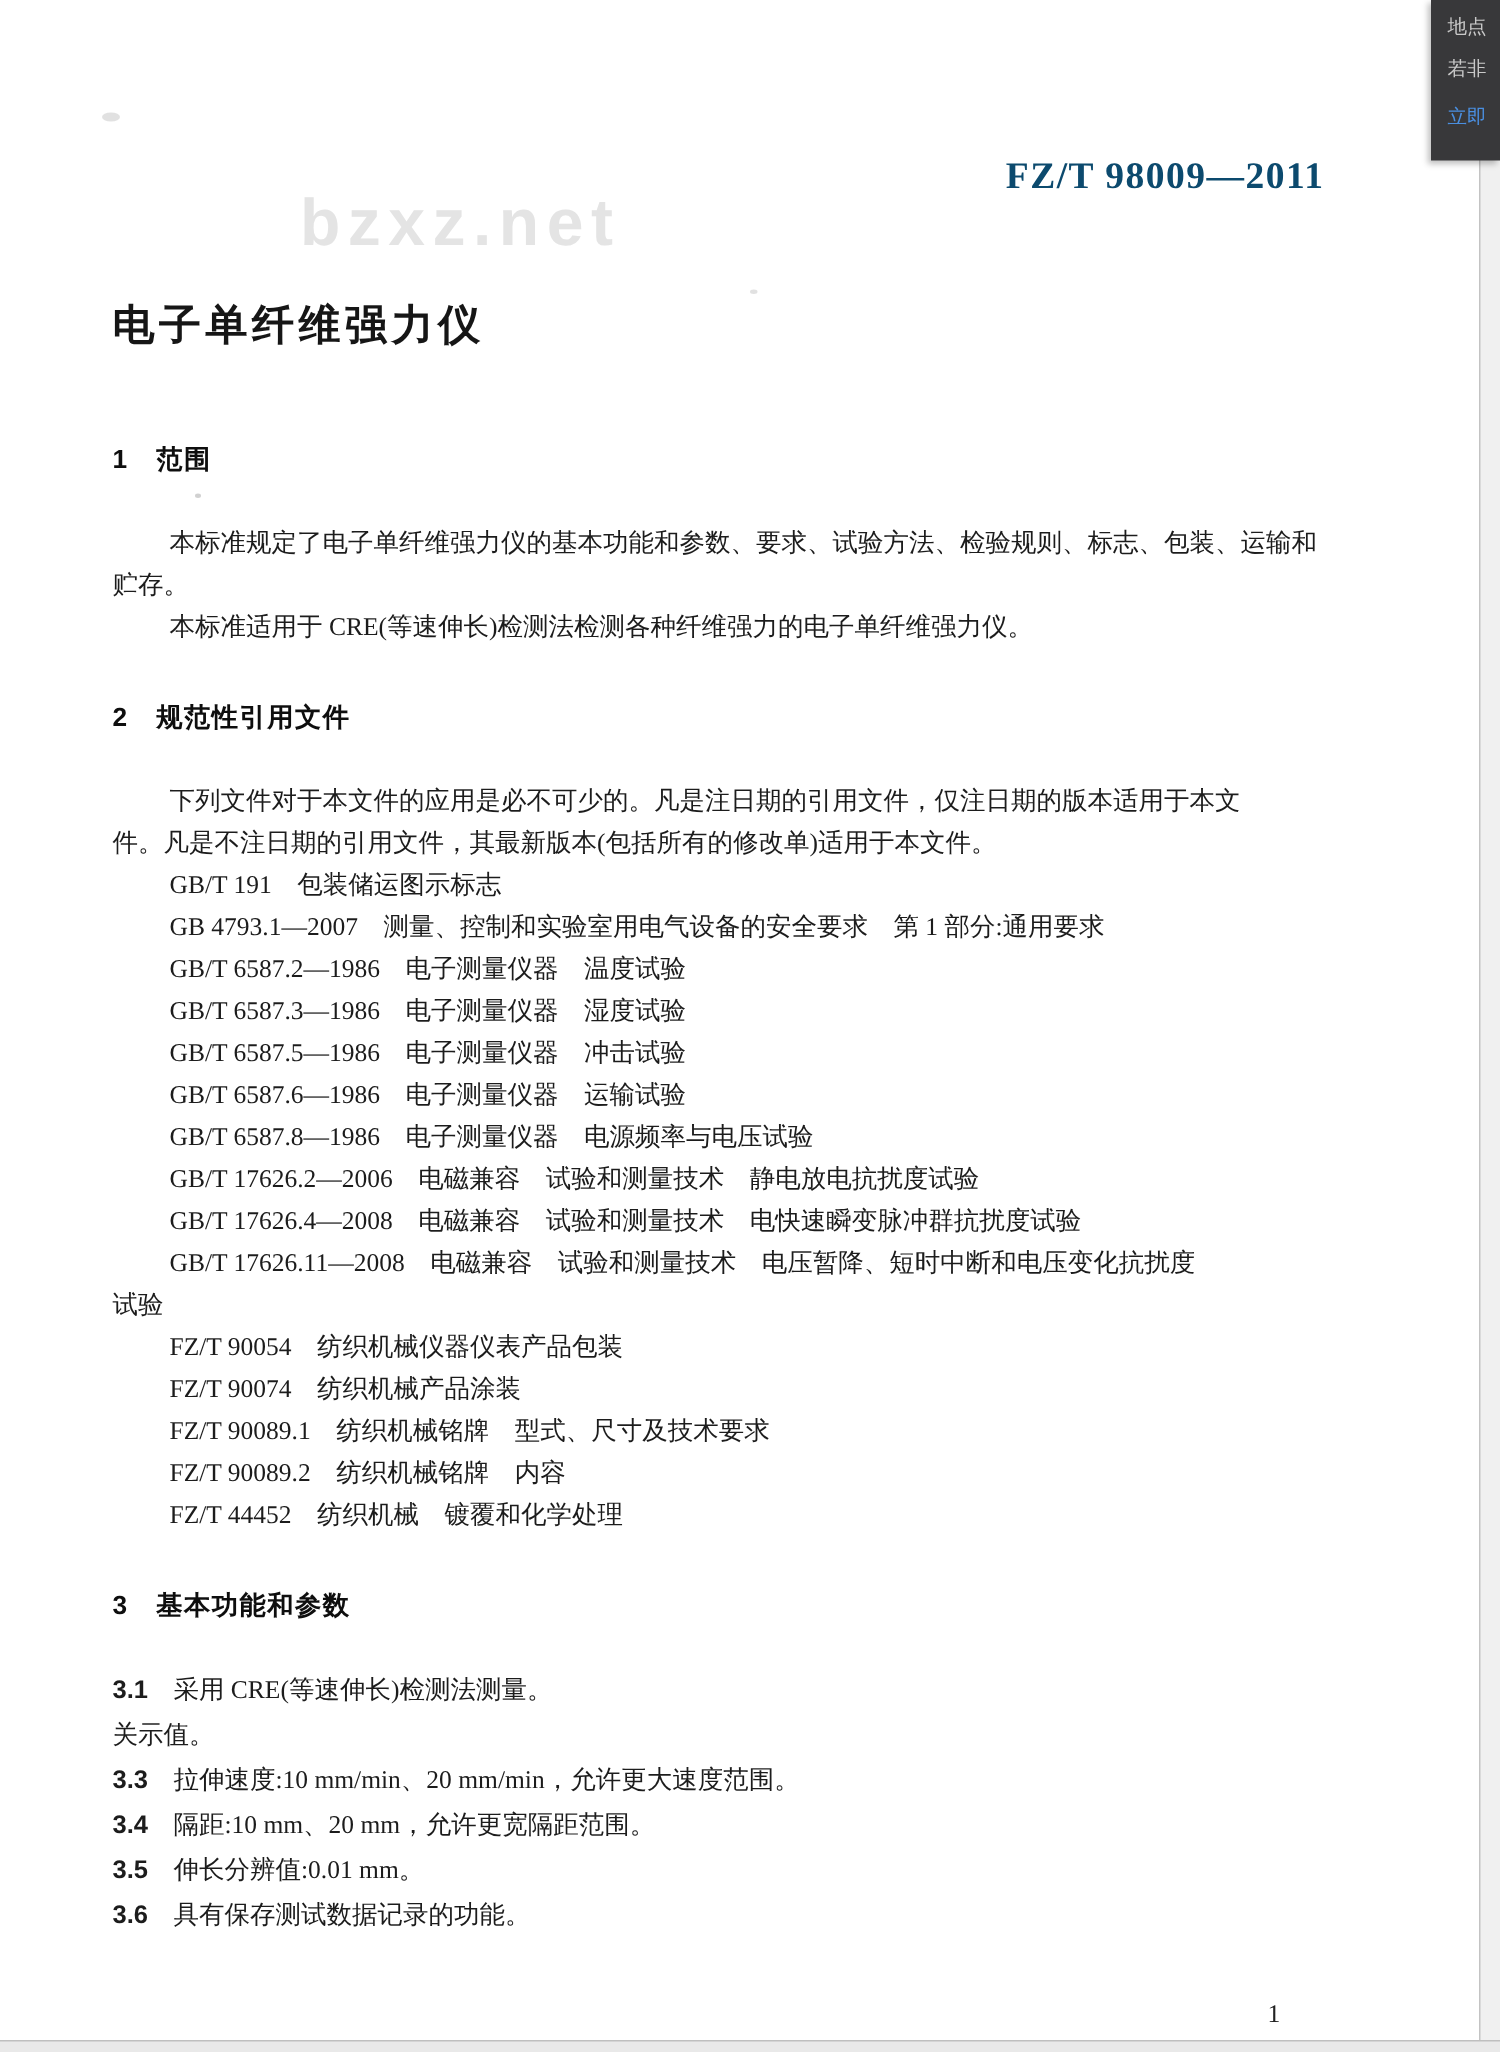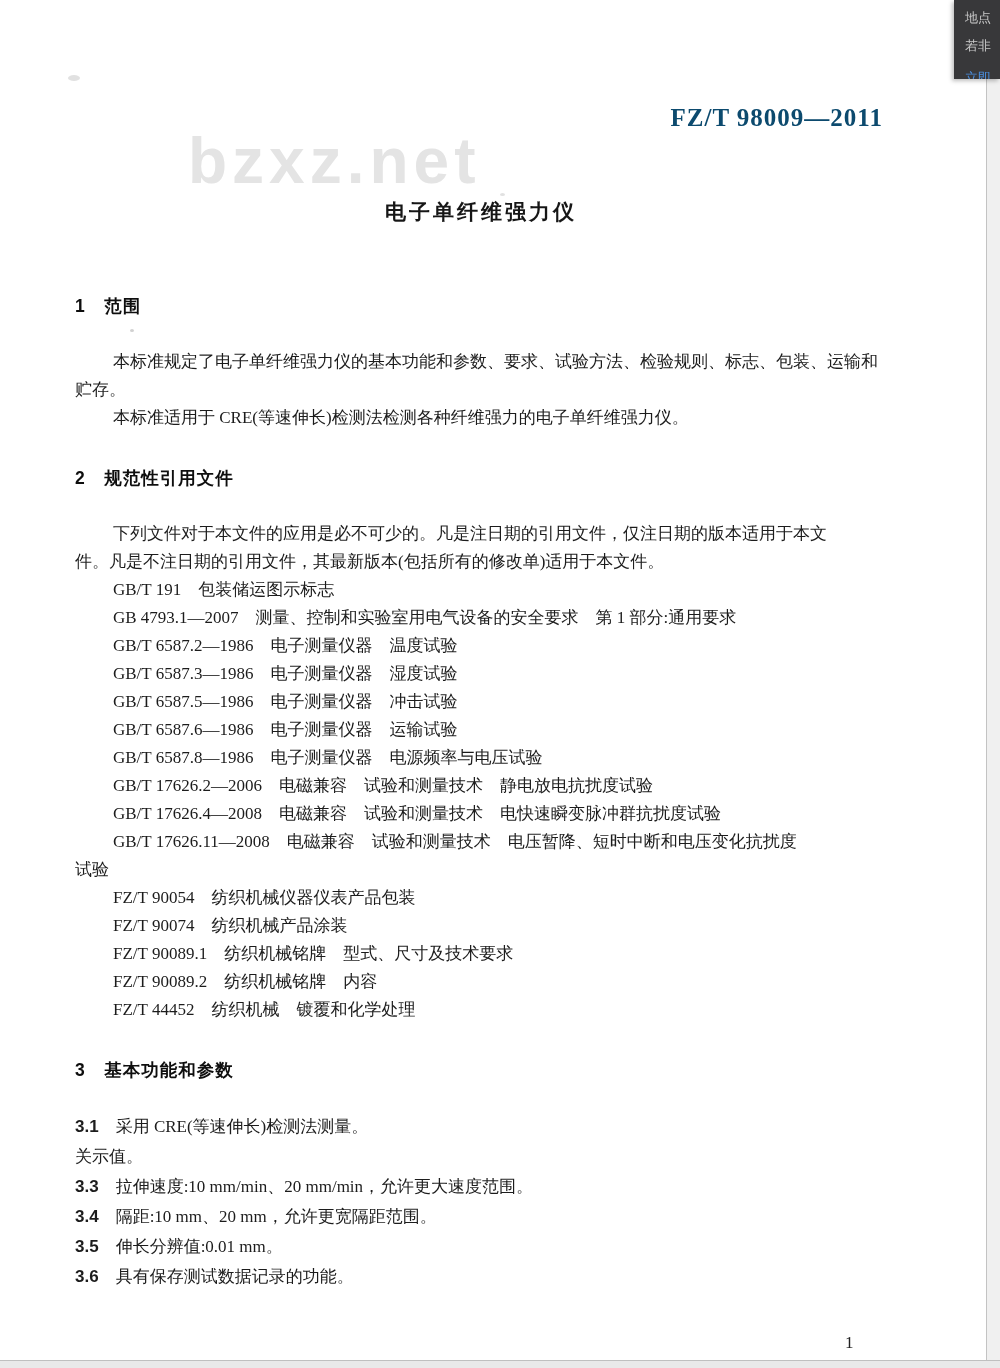--- a/index.html
+++ b/index.html
@@ -12,44 +12,44 @@
   .right-strip{
     position:absolute;top:0;right:0;bottom:0;width:13px;
     background:#f0f0f0;border-left:1px solid #c3c3c3;z-index:2;
   }
   .bottom-strip{
     position:absolute;left:0;right:0;bottom:0;height:7px;
     background:#e9e9e9;border-top:1px solid #bfbfbf;z-index:3;
   }
   
   .overlay-panel{
-    position:absolute;top:0;right:0;width:46px;height:79px;
+    position:absolute;top:0;right:0;width:46px;height:107px;
     background:#38383a;z-index:6;overflow:hidden;
     box-shadow:-2px 2px 4px rgba(0,0,0,.25);
     padding:9px 0 0 11px;box-sizing:border-box;
     font-family:"Liberation Sans","DejaVu Sans",sans-serif;
     font-size:13px;color:#c9c9c9;white-space:nowrap;
   }
   .overlay-panel .prow{height:18px;line-height:18px;margin-bottom:10px;}
   .overlay-panel .plink{color:#4a8fe0;margin-top:14px;display:block;text-decoration:none;}
   
   .watermark{
-    position:absolute;left:188px;top:124px;z-index:0;
+    position:absolute;left:200px;top:124px;z-index:0;
     font-family:"Liberation Sans","DejaVu Sans",sans-serif;
-    font-weight:700;font-size:64px;letter-spacing:5px;color:#e4e4e4;
+    font-weight:700;font-size:44px;letter-spacing:5px;color:#e4e4e4;
   }
   
   .header-code{
     position:absolute;top:104px;right:117px;z-index:1;
     font-weight:700;font-size:25px;color:#0c4a6e;letter-spacing:1px;
   }
   .doc-title{
-    position:absolute;top:198px;left:75px;width:812px;text-align:center;z-index:1;
+    position:absolute;top:198px;left:75px;width:812px;z-index:1;
     font-family:"Liberation Sans","DejaVu Sans",sans-serif;
-    font-weight:700;font-size:21px;color:#161616;letter-spacing:3px;
+    font-weight:700;font-size:28px;color:#161616;letter-spacing:3px;
   }
   .page-number{
     position:absolute;left:845px;top:1333px;font-size:17px;color:#222;z-index:1;
   }
   
   .doc-body{position:absolute;top:288px;left:75px;width:830px;z-index:1;}
   .line{height:28px;line-height:28px;font-size:17px;color:#1c1c1c;white-space:nowrap;}
   .line.ind{padding-left:38px;}
   .h{
     font-family:"Liberation Sans","DejaVu Sans",sans-serif;

